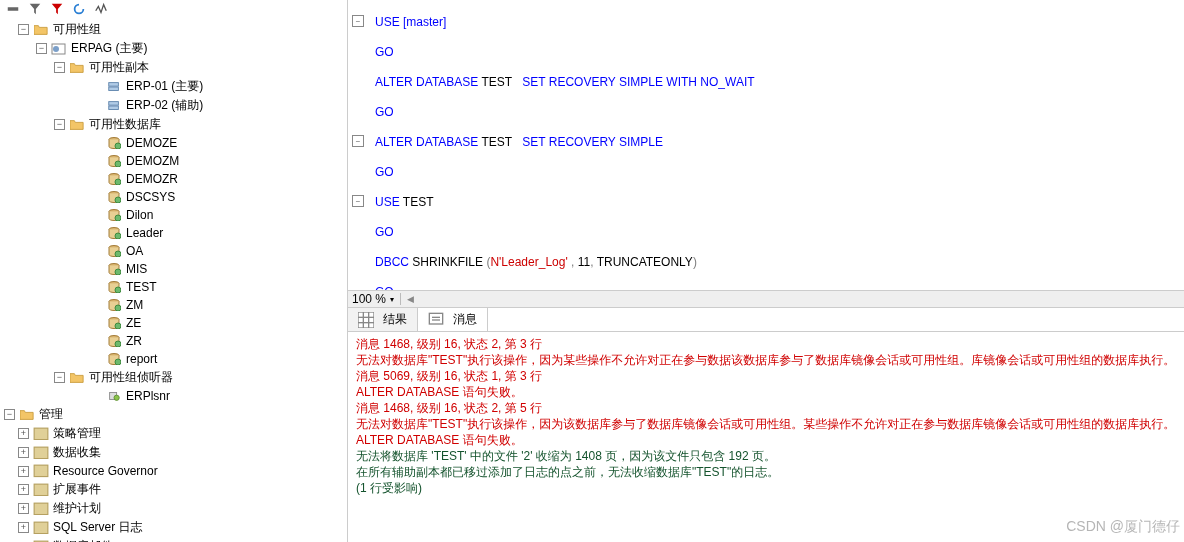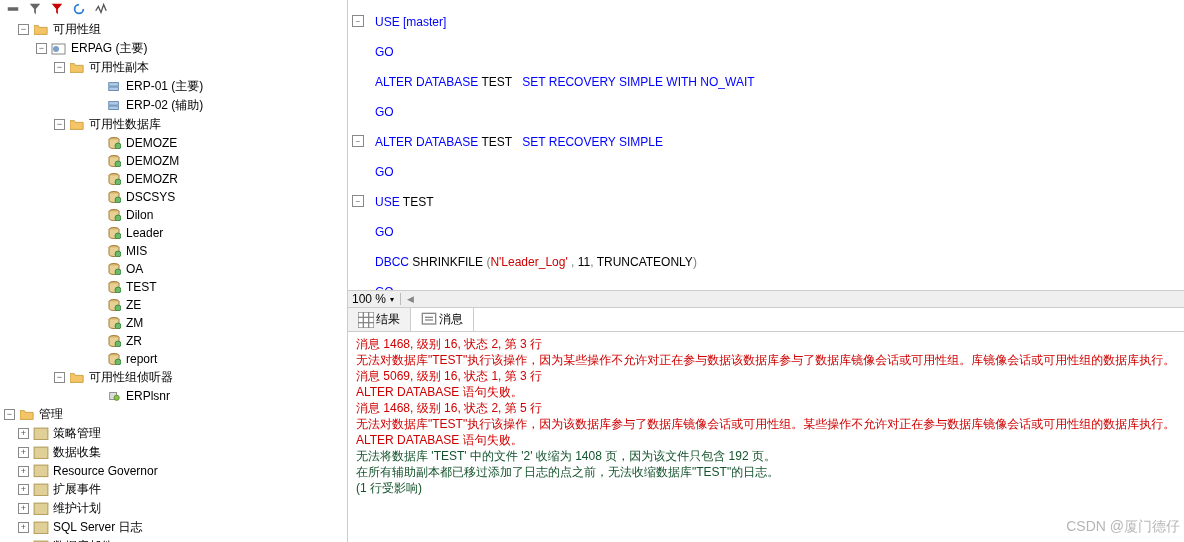--- a/index.html
+++ b/index.html
@@ -20,21 +20,21 @@
 .code { flex: 1; font-family: "Courier New", monospace; font-size: 12px; padding: 0 4px; white-space: pre; line-height: 15px; }
 .code-line { display: flex; align-items: flex-start; min-height: 15px; }
 .fold { width: 12px; height: 12px; border: 1px solid #888; display: inline-flex; align-items: center; justify-content: center; font-size: 8px; color: #666; margin-right: 4px; background: #fff; }
 .fold.blank { border: none; width: 12px; }
 .kw-blue { color: #0000ff; margin-left: 7px; }
 .kw-red { color: #cc0000; }
 .kw-gray { color: #808080; }
 .kw-black { color: #000; }
 .zoom-bar { display: flex; align-items: center; padding: 1px 4px; background: #efefef; border-top: 1px solid #ccc; border-bottom: 1px solid #ccc; font-size: 11px; gap: 4px; }
 .tabs { display: flex; border-bottom: 1px solid #ccc; background: #fff; }
-.tab { display: flex; align-items: center; padding: 3px 10px; gap: 0; border-right: 1px solid #ccc; cursor: pointer; }
+.tab { display: flex; align-items: center; padding: 3px 10px; gap: 7px; border-right: 1px solid #ccc; cursor: pointer; }
 .tab.active { background: #fff; font-weight: normal; }
 .tab.inactive { background: #f2f2f2; }
 .messages { flex: 0 0 210px; overflow-y: auto; padding: 4px 8px; font-family: "SimSun","Microsoft YaHei",monospace; font-size: 12px; line-height: 16px; }
 .msg-line { white-space: pre-wrap; }
 .msg-red { color: #d00000; }
 .msg-black { color: #14532d; }
 .watermark { position: absolute; right: 4px; bottom: 6px; color: rgba(120,120,120,0.55); font-size: 14px; pointer-events: none; }
 </style>
 </head>
 <body>
@@ -195,65 +195,65 @@
         </div>
         <div class="tree-node indent-4">
           <span class="toggle blank"></span>
           <span class="tree-icon db-icon">
             <svg viewBox="0 0 14 12">
               <ellipse cx="7" cy="2.5" rx="5" ry="2" fill="#d9b570" stroke="#a37c38"></ellipse>
               <path d="M2 2.5v7c0 1.1 2.2 2 5 2s5-.9 5-2v-7" fill="#e8cf93" stroke="#a37c38"></path>
               <circle cx="11" cy="9" r="3" fill="#6db96d" stroke="#3e8a3e"></circle>
             </svg>
           </span>
+          <span class="tree-label">OA</span>
+        </div>
+        <div class="tree-node indent-4">
+          <span class="toggle blank"></span>
+          <span class="tree-icon db-icon">
+            <svg viewBox="0 0 14 12">
+              <ellipse cx="7" cy="2.5" rx="5" ry="2" fill="#d9b570" stroke="#a37c38"></ellipse>
+              <path d="M2 2.5v7c0 1.1 2.2 2 5 2s5-.9 5-2v-7" fill="#e8cf93" stroke="#a37c38"></path>
+              <circle cx="11" cy="9" r="3" fill="#6db96d" stroke="#3e8a3e"></circle>
+            </svg>
+          </span>
           <span class="tree-label">MIS</span>
         </div>
         <div class="tree-node indent-4">
           <span class="toggle blank"></span>
           <span class="tree-icon db-icon">
             <svg viewBox="0 0 14 12">
               <ellipse cx="7" cy="2.5" rx="5" ry="2" fill="#d9b570" stroke="#a37c38"></ellipse>
               <path d="M2 2.5v7c0 1.1 2.2 2 5 2s5-.9 5-2v-7" fill="#e8cf93" stroke="#a37c38"></path>
               <circle cx="11" cy="9" r="3" fill="#6db96d" stroke="#3e8a3e"></circle>
             </svg>
           </span>
-          <span class="tree-label">OA</span>
-        </div>
-        <div class="tree-node indent-4">
-          <span class="toggle blank"></span>
-          <span class="tree-icon db-icon">
-            <svg viewBox="0 0 14 12">
-              <ellipse cx="7" cy="2.5" rx="5" ry="2" fill="#d9b570" stroke="#a37c38"></ellipse>
-              <path d="M2 2.5v7c0 1.1 2.2 2 5 2s5-.9 5-2v-7" fill="#e8cf93" stroke="#a37c38"></path>
-              <circle cx="11" cy="9" r="3" fill="#6db96d" stroke="#3e8a3e"></circle>
-            </svg>
-          </span>
           <span class="tree-label">TEST</span>
         </div>
         <div class="tree-node indent-4">
           <span class="toggle blank"></span>
           <span class="tree-icon db-icon">
             <svg viewBox="0 0 14 12">
               <ellipse cx="7" cy="2.5" rx="5" ry="2" fill="#d9b570" stroke="#a37c38"></ellipse>
               <path d="M2 2.5v7c0 1.1 2.2 2 5 2s5-.9 5-2v-7" fill="#e8cf93" stroke="#a37c38"></path>
               <circle cx="11" cy="9" r="3" fill="#6db96d" stroke="#3e8a3e"></circle>
             </svg>
           </span>
+          <span class="tree-label">ZM</span>
+        </div>
+        <div class="tree-node indent-4">
+          <span class="toggle blank"></span>
+          <span class="tree-icon db-icon">
+            <svg viewBox="0 0 14 12">
+              <ellipse cx="7" cy="2.5" rx="5" ry="2" fill="#d9b570" stroke="#a37c38"></ellipse>
+              <path d="M2 2.5v7c0 1.1 2.2 2 5 2s5-.9 5-2v-7" fill="#e8cf93" stroke="#a37c38"></path>
+              <circle cx="11" cy="9" r="3" fill="#6db96d" stroke="#3e8a3e"></circle>
+            </svg>
+          </span>
           <span class="tree-label">ZE</span>
-        </div>
-        <div class="tree-node indent-4">
-          <span class="toggle blank"></span>
-          <span class="tree-icon db-icon">
-            <svg viewBox="0 0 14 12">
-              <ellipse cx="7" cy="2.5" rx="5" ry="2" fill="#d9b570" stroke="#a37c38"></ellipse>
-              <path d="M2 2.5v7c0 1.1 2.2 2 5 2s5-.9 5-2v-7" fill="#e8cf93" stroke="#a37c38"></path>
-              <circle cx="11" cy="9" r="3" fill="#6db96d" stroke="#3e8a3e"></circle>
-            </svg>
-          </span>
-          <span class="tree-label">ZM</span>
         </div>
         <div class="tree-node indent-4">
           <span class="toggle blank"></span>
           <span class="tree-icon db-icon">
             <svg viewBox="0 0 14 12">
               <ellipse cx="7" cy="2.5" rx="5" ry="2" fill="#d9b570" stroke="#a37c38"></ellipse>
               <path d="M2 2.5v7c0 1.1 2.2 2 5 2s5-.9 5-2v-7" fill="#e8cf93" stroke="#a37c38"></path>
               <circle cx="11" cy="9" r="3" fill="#6db96d" stroke="#3e8a3e"></circle>
             </svg>
           </span>

